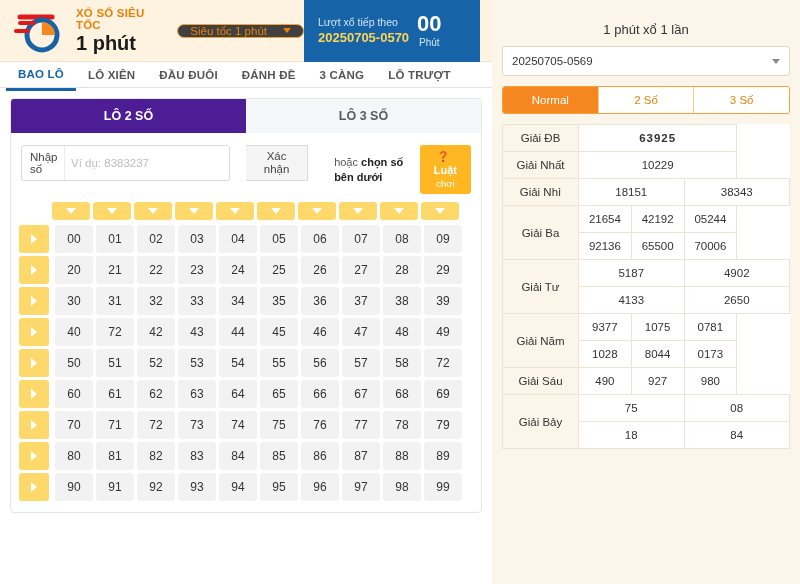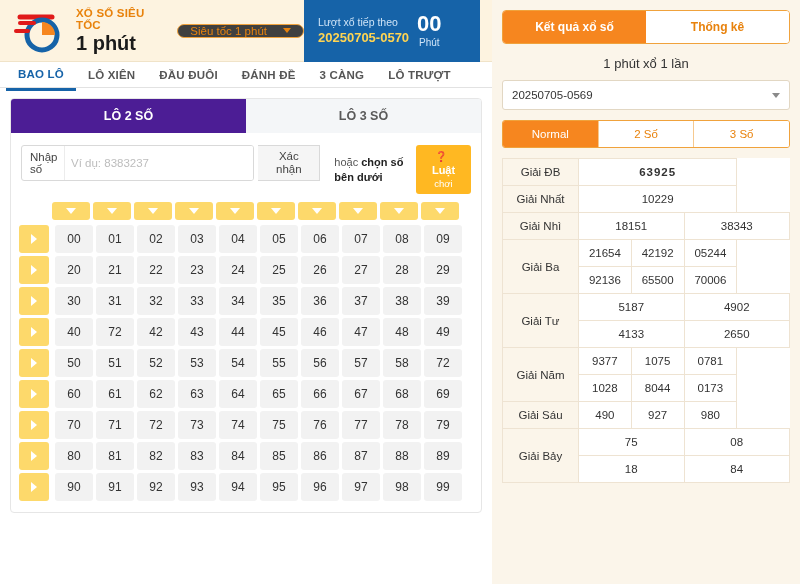--- a/index.html
+++ b/index.html
@@ -81,21 +81,21 @@
   }
   .subtabs { display:flex; }
   .st {
     flex:1; text-align:center; padding: 10px 0;
     font-size: 12.5px; font-weight:bold; cursor:pointer;
     background:#f4f6f8; color:#5a5a5a;
   }
   .st.active { background:#4c1d95; color:#fff; }
 
   .inputrow {
-    display:flex; align-items:stretch; gap: 4px;
+    display:flex; align-items:stretch; gap: 16px;
     padding: 12px 10px 8px;
   }
   .inp-box {
     display:flex; align-items:center;
     border: 1px solid #d9d9d9;
     border-radius: 3px;
     overflow:hidden;
     height: 36px;
     width: 258px;
   }
@@ -480,24 +480,20 @@
               </div>
             </div>
         </div>
 
       </div>
     </div>
   </div>
 
   <div class="right">
 
-    <div class="rtabs">
-      <div class="rt active">Kết quả xổ số</div>
-      <div class="rt">Thống kê</div>
-    </div>
 
     <div class="rtitle">1 phút xổ 1 lần</div>
 
     <div class="select-box">
       <span>20250705-0569</span>
       <span class="sc"></span>
     </div>
 
     <div class="modes">
       <div class="mode active">Normal</div>

